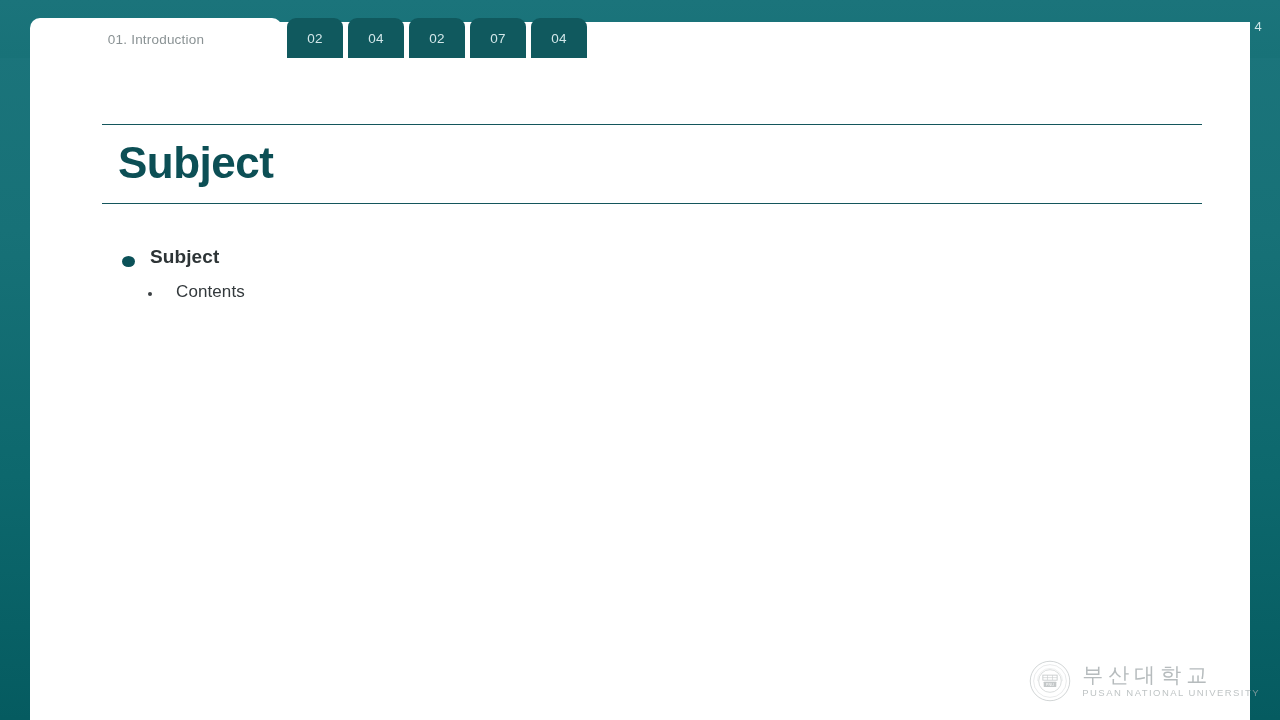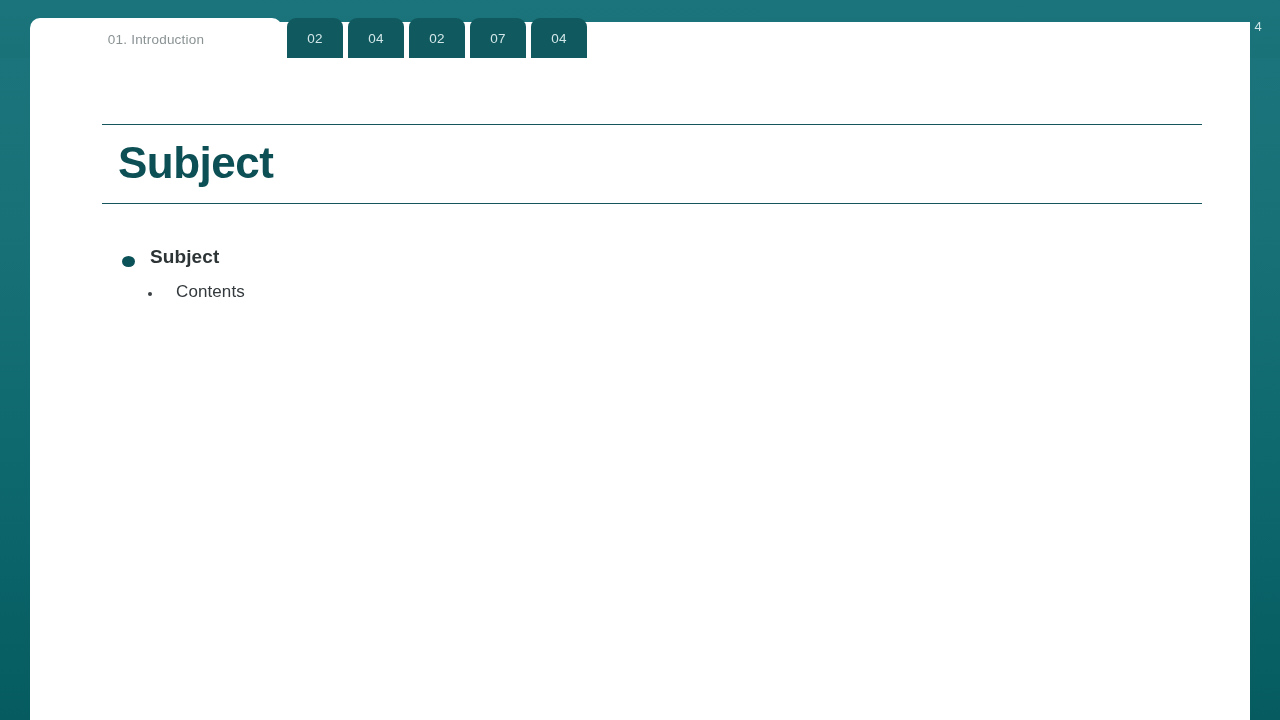--- a/index.html
+++ b/index.html
@@ -159,15 +159,33 @@
         <span class="txt">Subject</span>
       </div>
 
       <div class="lvl2">
         <span class="dot"></span>
         <span class="txt">Contents</span>
       </div>
 
     </div>
 
+    <div id="logo">
+      <svg id="seal" viewBox="0 0 100 100">
+        <circle cx="50" cy="50" r="47" fill="none" stroke="#b4babb" stroke-width="2"></circle>
+        <circle cx="50" cy="50" r="39" fill="none" stroke="#c3c8c9" stroke-width="1.2"></circle>
+        <circle cx="50" cy="50" r="27" fill="none" stroke="#b4babb" stroke-width="1.6"></circle>
+        <rect x="33" y="36" width="34" height="12" fill="none" stroke="#aeb4b5" stroke-width="2"></rect>
+        <line x1="33" y1="42" x2="67" y2="42" stroke="#aeb4b5" stroke-width="1.4"></line>
+        <line x1="44" y1="36" x2="44" y2="48" stroke="#aeb4b5" stroke-width="1.4"></line>
+        <line x1="56" y1="36" x2="56" y2="48" stroke="#aeb4b5" stroke-width="1.4"></line>
+        <rect x="35" y="52" width="30" height="12" rx="1" fill="#aeb4b5"></rect>
+        <text x="50" y="61.5" font-family="'Liberation Sans',sans-serif" font-size="9" fill="#ffffff" text-anchor="middle" letter-spacing="0.5">PNU</text>
+        <path d="M20 50 A30 30 0 0 1 80 50" fill="none" stroke="#c3c8c9" stroke-width="0.9"></path>
+      </svg>
+      <div id="logo-text">
+        <div id="logo-kr">부산대학교</div>
+        <div id="logo-en">PUSAN NATIONAL UNIVERSITY</div>
+      </div>
+    </div>
 
   </div>
 </div>
 
 </body></html>

